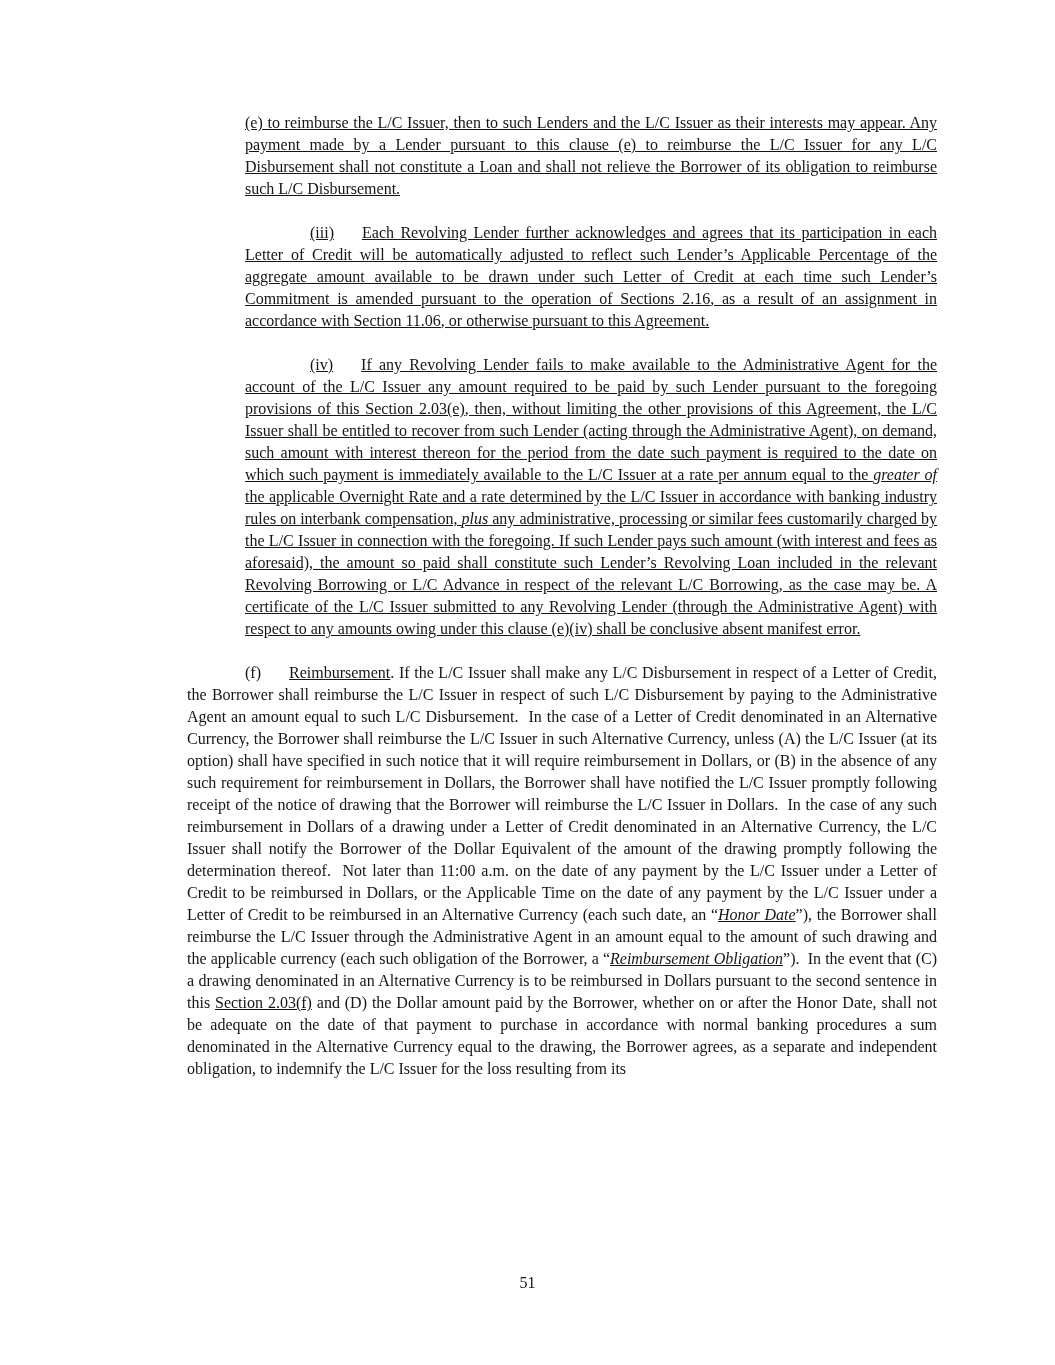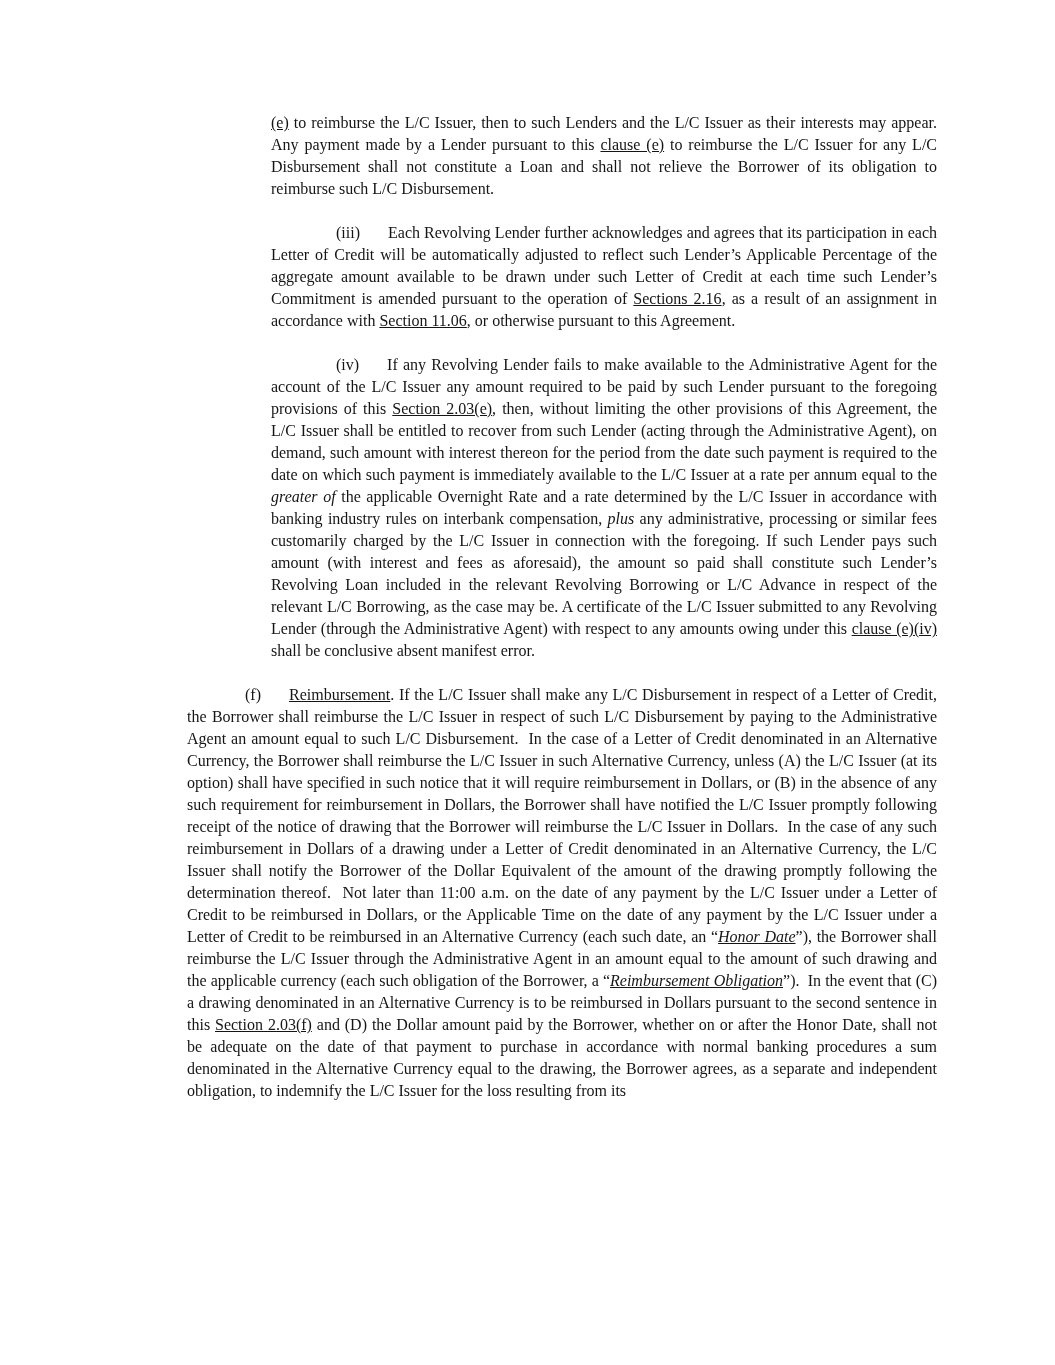--- a/index.html
+++ b/index.html
@@ -23,21 +23,22 @@
     left: 187px;
     top: 112px;
     width: 750px;
     text-align: justify;
   }
   p.para {
     margin: 0 0 22px 0;
     padding: 0;
   }
   p.block {
-    margin-left: 84px;
+    margin-left: 58px;
+    text-decoration: underline;
   }
   p.fli-block {
     text-indent: 65px;
   }
   p.fli-base {
     text-indent: 58px;
   }
   .tab {
     display: inline-block;
     width: 28px;
@@ -56,13 +57,14 @@
 </head>
 <body>
 
 <div class="page">
   <div class="content">
       <p class="para block"><span class="u">(e)</span><span> to reimburse the L/C Issuer, then to such Lenders and the L/C Issuer as their interests may appear. Any payment made by a Lender pursuant to this </span><span class="u">clause (e)</span><span> to reimburse the L/C Issuer for any L/C Disbursement shall not constitute a Loan and shall not relieve the Borrower of its obligation to reimburse such L/C Disbursement.</span></p>
       <p class="para block fli-block"><span>(iii)</span><span class="tab"></span><span>Each Revolving Lender further acknowledges and agrees that its participation in each Letter of Credit will be automatically adjusted to reflect such Lender’s Applicable Percentage of the aggregate amount available to be drawn under such Letter of Credit at each time such Lender’s Commitment is amended pursuant to the operation of </span><span class="u">Sections 2.16</span><span>, as a result of an assignment in accordance with </span><span class="u">Section 11.06</span><span>, or otherwise pursuant to this Agreement.</span></p>
       <p class="para block fli-block"><span>(iv)</span><span class="tab"></span><span>If any Revolving Lender fails to make available to the Administrative Agent for the account of the L/C Issuer any amount required to be paid by such Lender pursuant to the foregoing provisions of this </span><span class="u">Section 2.03(e)</span><span>, then, without limiting the other provisions of this Agreement, the L/C Issuer shall be entitled to recover from such Lender (acting through the Administrative Agent), on demand, such amount with interest thereon for the period from the date such payment is required to the date on which such payment is immediately available to the L/C Issuer at a rate per annum equal to the </span><span class="i">greater of</span><span> the applicable Overnight Rate and a rate determined by the L/C Issuer in accordance with banking industry rules on interbank compensation, </span><span class="i">plus</span><span> any administrative, processing or similar fees customarily charged by the L/C Issuer in connection with the foregoing. If such Lender pays such amount (with interest and fees as aforesaid), the amount so paid shall constitute such Lender’s Revolving Loan included in the relevant Revolving Borrowing or L/C Advance in respect of the relevant L/C Borrowing, as the case may be. A certificate of the L/C Issuer submitted to any Revolving Lender (through the Administrative Agent) with respect to any amounts owing under this </span><span class="u">clause (e)(iv)</span><span> shall be conclusive absent manifest error.</span></p>
       <p class="para fli-base"><span>(f)</span><span class="tab"></span><span class="u">Reimbursement</span><span>. If the L/C Issuer shall make any L/C Disbursement in respect of a Letter of Credit, the Borrower shall reimburse the L/C Issuer in respect of such L/C Disbursement by paying to the Administrative Agent an amount equal to such L/C Disbursement.&nbsp; In the case of a Letter of Credit denominated in an Alternative Currency, the Borrower shall reimburse the L/C Issuer in such Alternative Currency, unless (A) the L/C Issuer (at its option) shall have specified in such notice that it will require reimbursement in Dollars, or (B) in the absence of any such requirement for reimbursement in Dollars, the Borrower shall have notified the L/C Issuer promptly following receipt of the notice of drawing that the Borrower will reimburse the L/C Issuer in Dollars.&nbsp; In the case of any such reimbursement in Dollars of a drawing under a Letter of Credit denominated in an Alternative Currency, the L/C Issuer shall notify the Borrower of the Dollar Equivalent of the amount of the drawing promptly following the determination thereof.&nbsp; Not later than 11:00 a.m. on the date of any payment by the L/C Issuer under a Letter of Credit to be reimbursed in Dollars, or the Applicable Time on the date of any payment by the L/C Issuer under a Letter of Credit to be reimbursed in an Alternative Currency (each such date, an “</span><span class="u i b">Honor Date</span><span>”), the Borrower shall reimburse the L/C Issuer through the Administrative Agent in an amount equal to the amount of such drawing and the applicable currency (each such obligation of the Borrower, a “</span><span class="u i b">Reimbursement Obligation</span><span>”).&nbsp; In the event that (C) a drawing denominated in an Alternative Currency is to be reimbursed in Dollars pursuant to the second sentence in this </span><span class="u">Section 2.03(f)</span><span> and (D) the Dollar amount paid by the Borrower, whether on or after the Honor Date, shall not be adequate on the date of that payment to purchase in accordance with normal banking procedures a sum denominated in the Alternative Currency equal to the drawing, the Borrower agrees, as a separate and independent obligation, to indemnify the L/C Issuer for the loss resulting from its</span></p>
     </div>
+  <div class="page-number">51</div>
 </div>
 
 </body></html>

